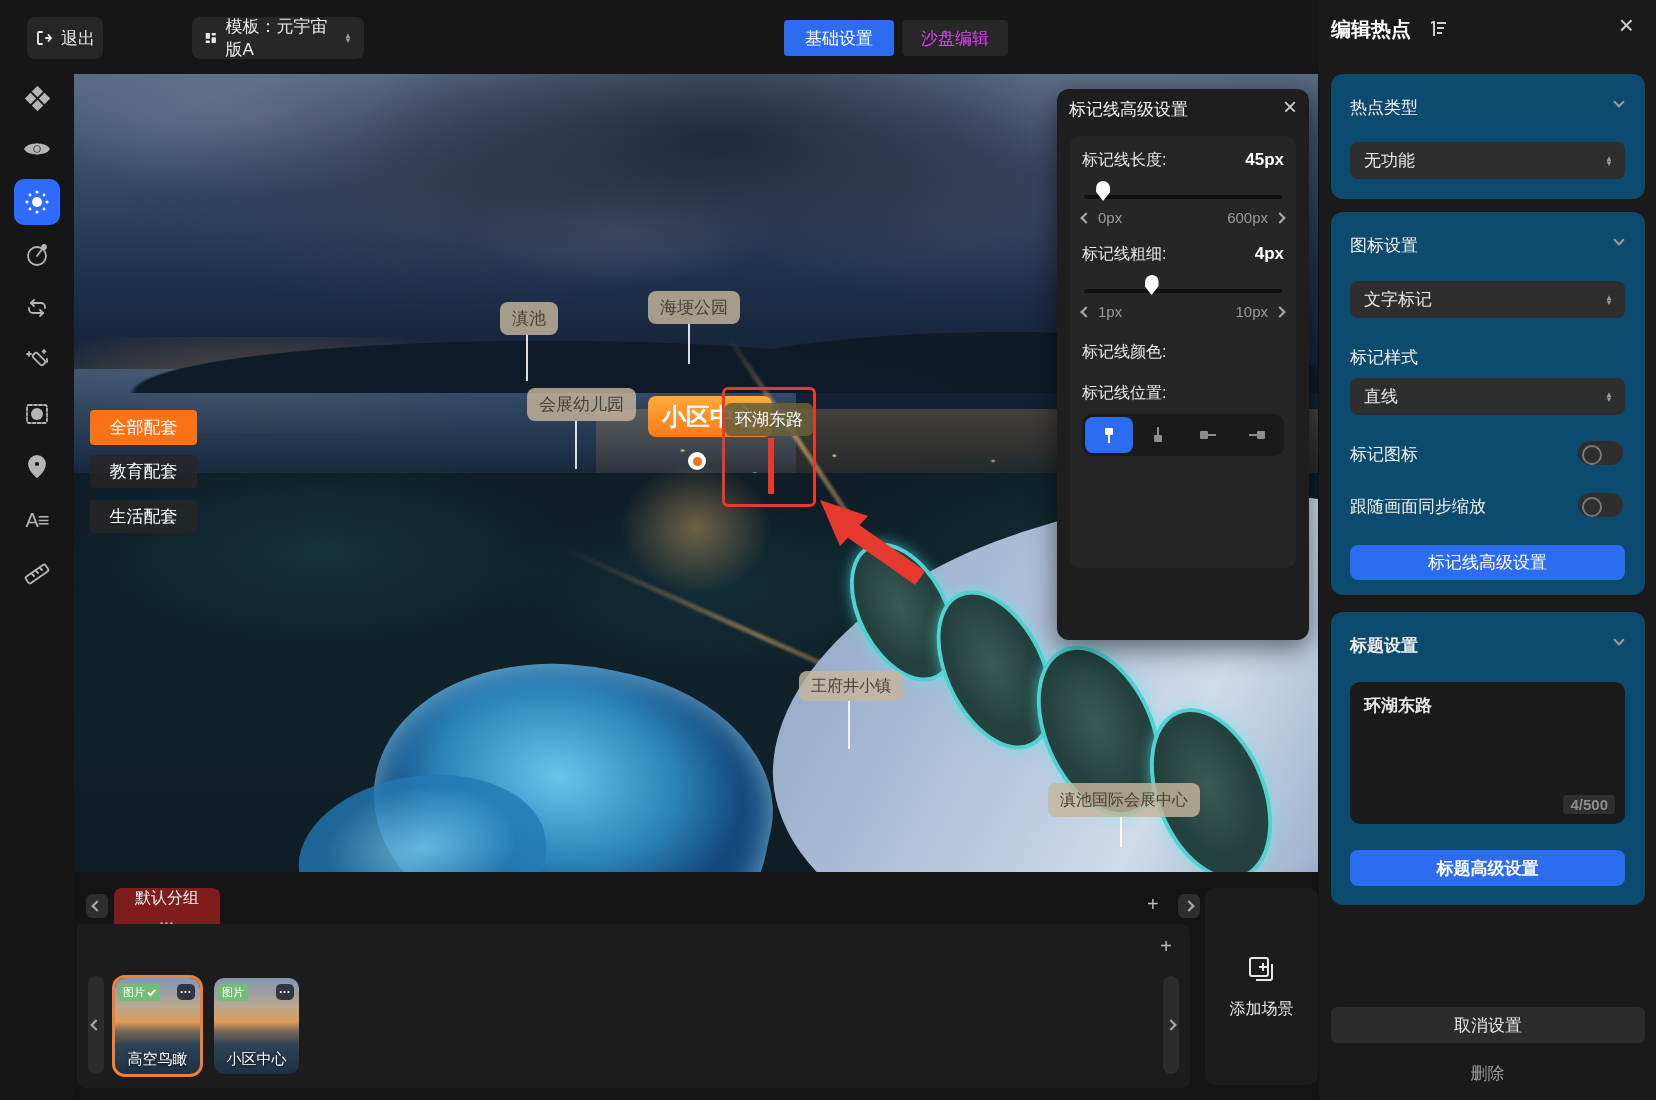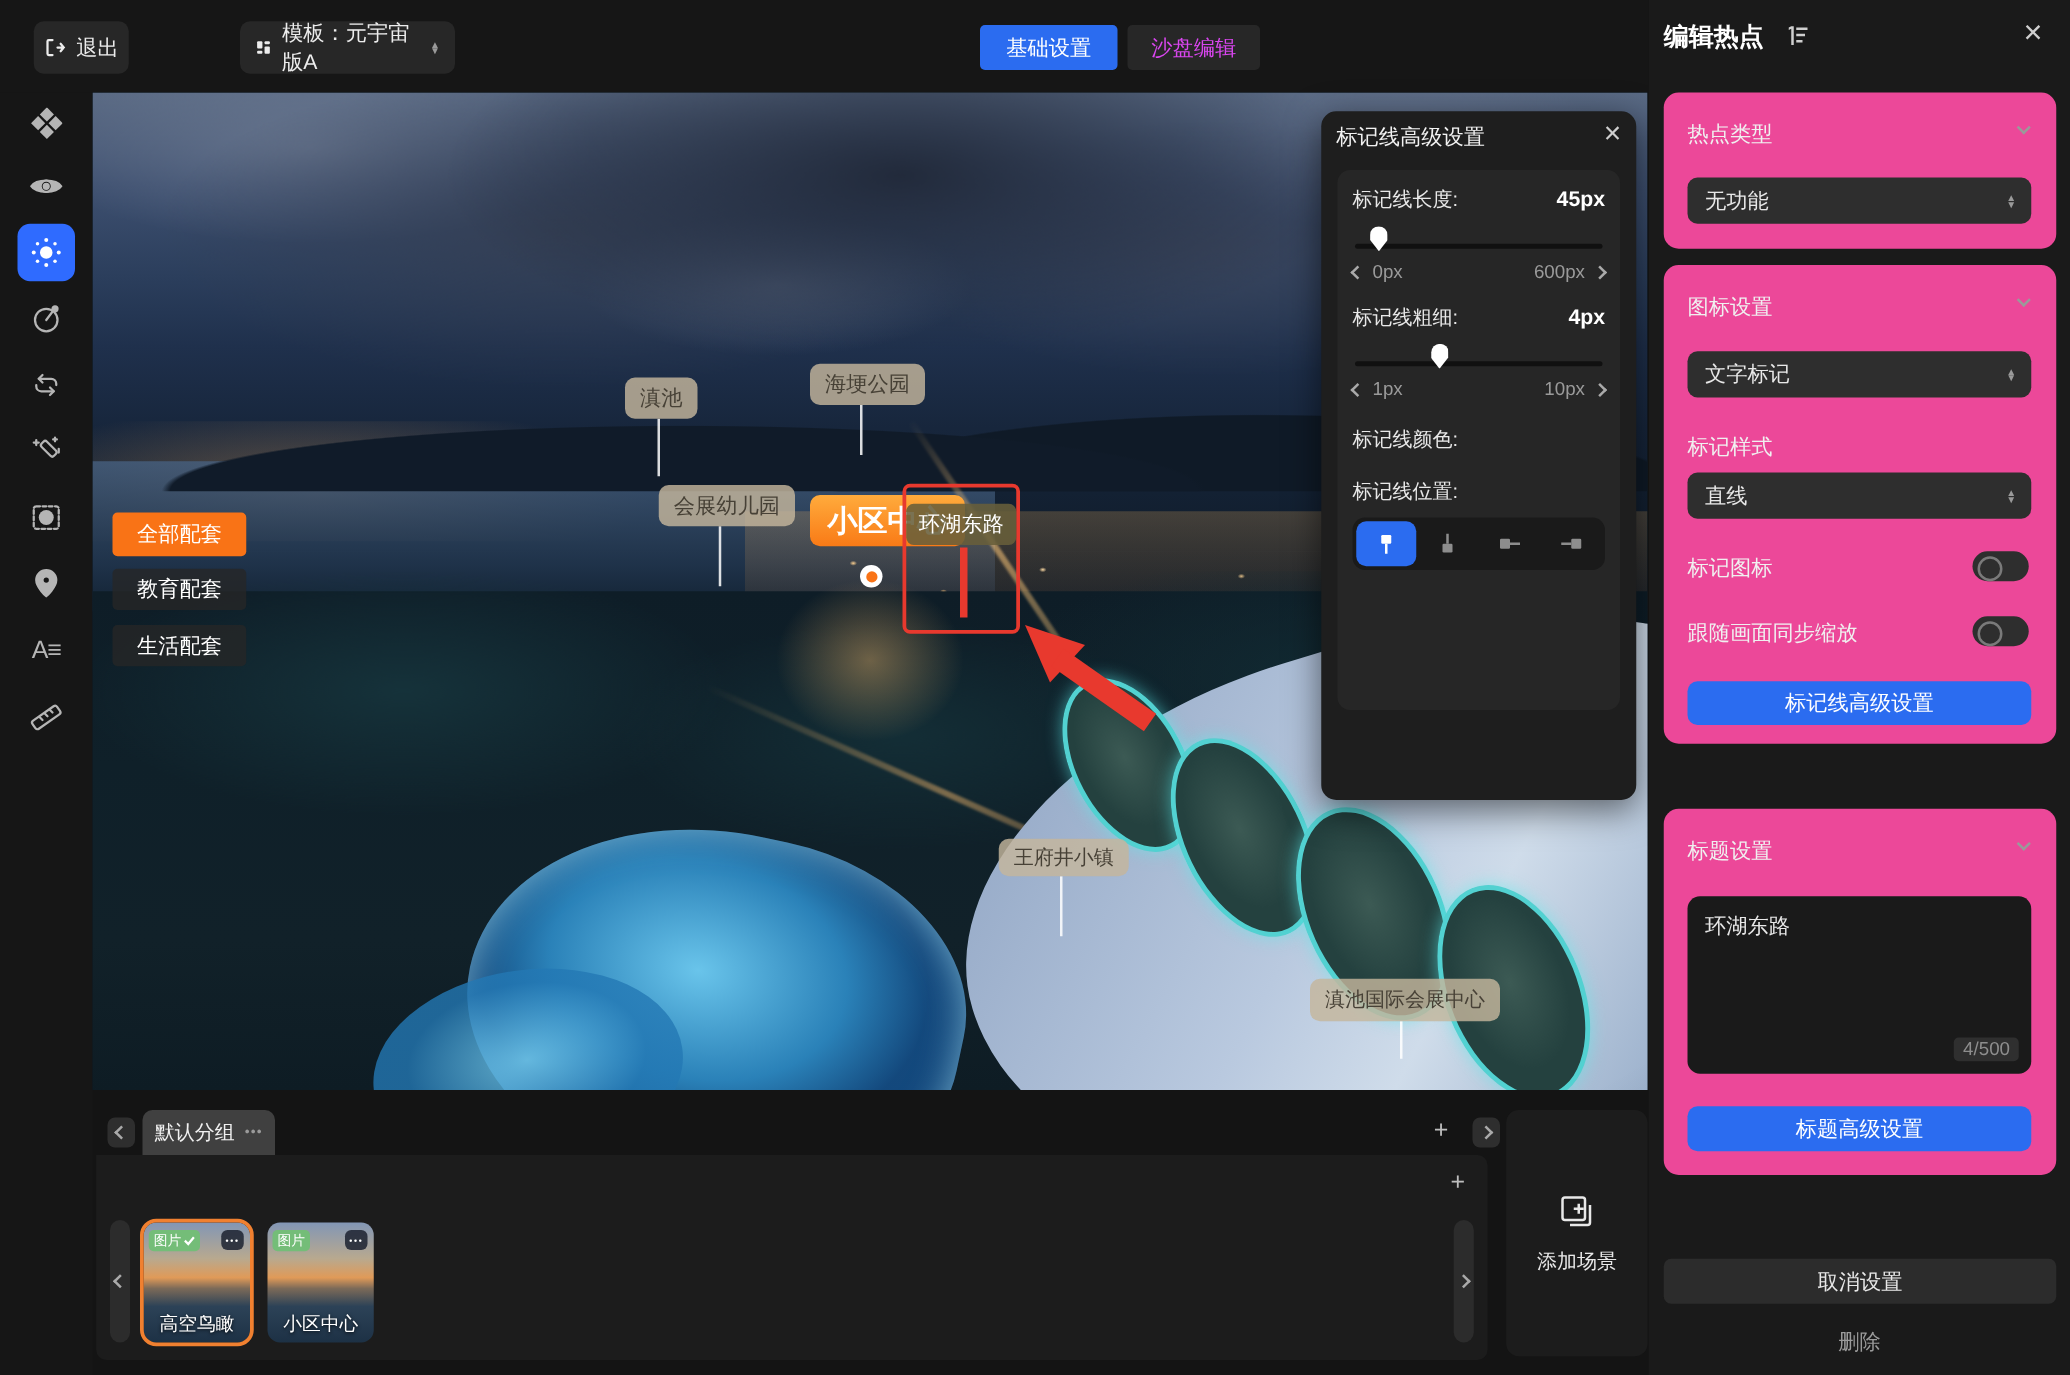--- a/index.html
+++ b/index.html
@@ -132,23 +132,23 @@
   .posbtn { width:48px; height:36px; border-radius:8px; display:flex; align-items:center;
     justify-content:center; color:#8d8d8d; cursor:pointer; }
   .posbtn.active { background:#2b6cf0; color:#fff; }
   .posbtn svg { fill:currentColor; }
   #lp-reset { position:absolute; left:13px; top:499px; width:226px; height:38px; background:#2b6cf0;
     border-radius:8px; color:#fff; font-size:17px; display:flex; align-items:center; justify-content:center; cursor:pointer; }
 
   
   .smallbtn { position:absolute; width:22px; height:24px; background:#2e2e2e; border-radius:6px;
     display:flex; align-items:center; justify-content:center; cursor:pointer; }
-  #grouptab { position:absolute; left:114px; top:888px; width:106px; height:36px; background:#404040;
-    border-radius:8px 8px 0 0; display:flex; align-items:center; justify-content:center; gap:8px;
-    font-size:16px; color:#f0f0f0; cursor:pointer; }
+  #grouptab { position:absolute; left:114px; top:888px; width:106px; height:36px; background:#7f1d1d;
+    border-radius:8px 8px 0 0; display:flex; align-items:center; justify-content:flex-start; gap:8px;
+    font-size:16px; color:#f0f0f0; cursor:pointer;flex-direction:column; }
   .dots { color:#9a9a9a; font-size:11px; letter-spacing:1px; }
   #thumbpanel { position:absolute; left:77px; top:924px; width:1113px; height:164px; background:#1c1c1c;
     border-radius:0 8px 8px 8px; }
   .scrollbtn { position:absolute; width:16px; height:98px; top:52px; background:#2c2c2c; border-radius:8px;
     display:flex; align-items:center; justify-content:center; cursor:pointer; }
   .thumb { position:absolute; top:54px; width:85px; height:96px; border-radius:10px; overflow:hidden; cursor:pointer;
     background:linear-gradient(180deg,#8296b5 0%,#b8a98f 30%,#e09a58 46%,#7c6a58 55%,#2c4257 70%,#1d3145 100%);font-family:Liberation Serif, serif; }
   .thumb.sel { outline:3px solid #f08030; }
   .badge { position:absolute; left:4px; top:6px; height:17px; background:#74bd78; color:#fff; font-size:11px;
     border-radius:4px; display:flex; align-items:center; padding:0 4px; gap:2px; }
@@ -161,21 +161,21 @@
     border-radius:10px; display:flex; flex-direction:column; align-items:center; justify-content:center;
     gap:12px; cursor:pointer; color:#e8e8e8; }
   #addscene .lbl { font-size:16px; }
   .plusicon { color:#bdbdbd; font-size:20px; line-height:1; cursor:pointer; position:absolute; }
 
   
   #sidebar { position:absolute; left:1319px; top:0; width:337px; height:1100px; background:#1a1a1a; z-index:40; }
   #sb-title { position:absolute; left:12px; top:16px; font-size:20px; font-weight:bold; color:#fff; }
   #sb-title-icon { position:absolute; left:110px; top:20px; color:#cfcfcf; }
   #sb-close { position:absolute; right:22px; top:10px; font-size:26px; color:#cfcfcf; cursor:pointer; }
-  .card { position:absolute; left:12px; width:314px; background:#ec4899; border-radius:12px; }
+  .card { position:absolute; left:12px; width:314px; background:#0c4a6e; border-radius:12px; }
   .card-h { position:absolute; left:19px; font-size:17px; color:#f0f0f0; }
   .card-chev { position:absolute; right:22px; }
   .select { position:absolute; left:19px; width:275px; height:37px; background:#2e2e2e; border-radius:8px;
     display:flex; align-items:center; justify-content:space-between; padding:0 12px 0 14px;
     font-size:17px; color:#e8e8e8; cursor:pointer; }
   .updn { display:flex; flex-direction:column; line-height:5px; color:#9a9a9a; font-size:8px; }
   .togglerow-label { position:absolute; left:19px; font-size:17px; color:#f0f0f0; }
   .toggle { position:absolute; right:22px; width:45px; height:24px; background:#2e2e2e; border-radius:12px; cursor:pointer; }
   .toggle::after { content:""; position:absolute; left:4px; top:4px; width:16px; height:16px;
     border-radius:50%; border:2px solid #7a7a7a; }
@@ -536,21 +536,21 @@
     </div>
     <div class="togglerow-label" style="top:231px;">标记图标</div>
     <div class="toggle" style="top:229px;"></div>
     <div class="togglerow-label" style="top:283px;">跟随画面同步缩放</div>
     <div class="toggle" style="top:281px;"></div>
     <div class="bluebtn" style="top:333px; height:35px;">
         <span>标记线高级设置</span>
       </div>
   </div>
 
-  <div class="card" style="top:647px; height:293px;">
+  <div class="card" style="top:612px; height:293px;font-weight:bold;">
     <div class="card-h" style="top:22px;">标题设置</div>
     <span class="chev d card-chev" style="top:24px;"></span>
     <div id="titlebox">
       <span>环湖东路</span>
       <span id="counter">4/500</span>
     </div>
     <div class="bluebtn" style="top:238px; height:36px;">
         <span>标题高级设置</span>
       </div>
   </div>

